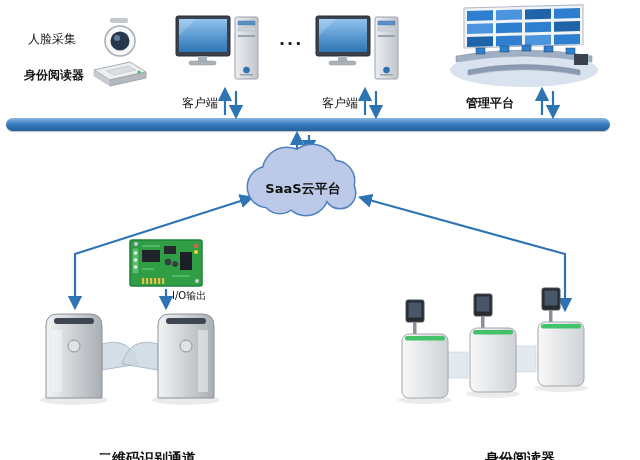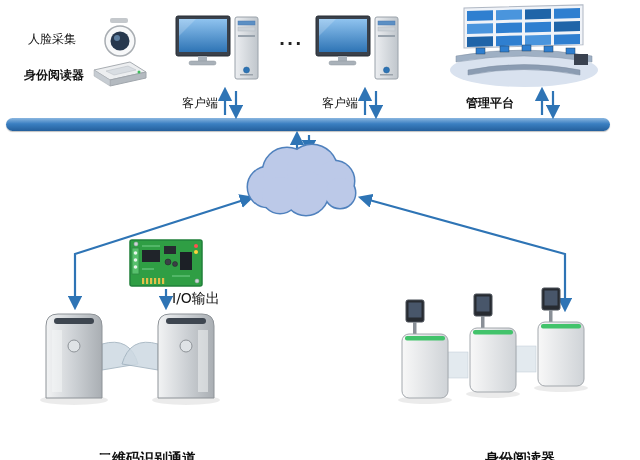--- a/index.html
+++ b/index.html
@@ -3,21 +3,21 @@
 <meta charset="utf-8">
 <style>
   html,body{margin:0;padding:0;background:#fff;}
   .canvas{
     position:relative;width:640px;height:460px;background:#ffffff;
     font-family:"DejaVu Sans","Liberation Sans",sans-serif;color:#111;overflow:hidden;
   }
   .label{position:absolute;font-size:12px;line-height:1.2;color:#101010;white-space:nowrap;text-align:center;}
   .label.big{font-size:14px;font-weight:700;margin-top:36px;}
   .label.cloudtxt{font-size:13px;font-weight:700;}
-  .label.small{font-size:14px;}
+  .label.small{font-size:10px;}
   .label.center{text-align:center;}
   .dots{position:absolute;font-size:16px;font-weight:700;letter-spacing:2px;color:#222;}
   .busbar{
     position:absolute;left:6px;top:118px;width:604px;height:13px;border-radius:7px;
     background:linear-gradient(180deg,#8ab6e0 0%,#3a7fc1 45%,#245f9c 100%);
     box-shadow:0 1px 1px rgba(0,0,0,.25);
   }
   svg.overlay{position:absolute;left:0;top:0;}
 </style>
 </head>
@@ -221,16 +221,17 @@
       </g>
     </g>
   </svg>
 
   <div class="label" style="left:28px;top:32px;">人脸采集</div>
   <div class="label" style="left:24px;top:68px;font-weight:bold;">身份阅读器</div>
   <div class="label" style="left:182px;top:96px;">客户端</div>
   <div class="dots" style="left:279px;top:30px;">...</div>
   <div class="label" style="left:322px;top:96px;">客户端</div>
   <div class="label" style="left:466px;top:96px;font-weight:bold;">管理平台</div>
+  <div class="label cloudtxt center" style="left:250px;top:181px;width:106px;">SaaS云平台</div>
   <div class="label small" style="left:172px;top:290px;">I/O输出</div>
   <div class="label big center" style="left:72px;top:414px;width:150px;">二维码识别通道</div>
   <div class="label big center" style="left:455px;top:414px;width:130px;">身份阅读器</div>
 </div>
 
 </body></html>

